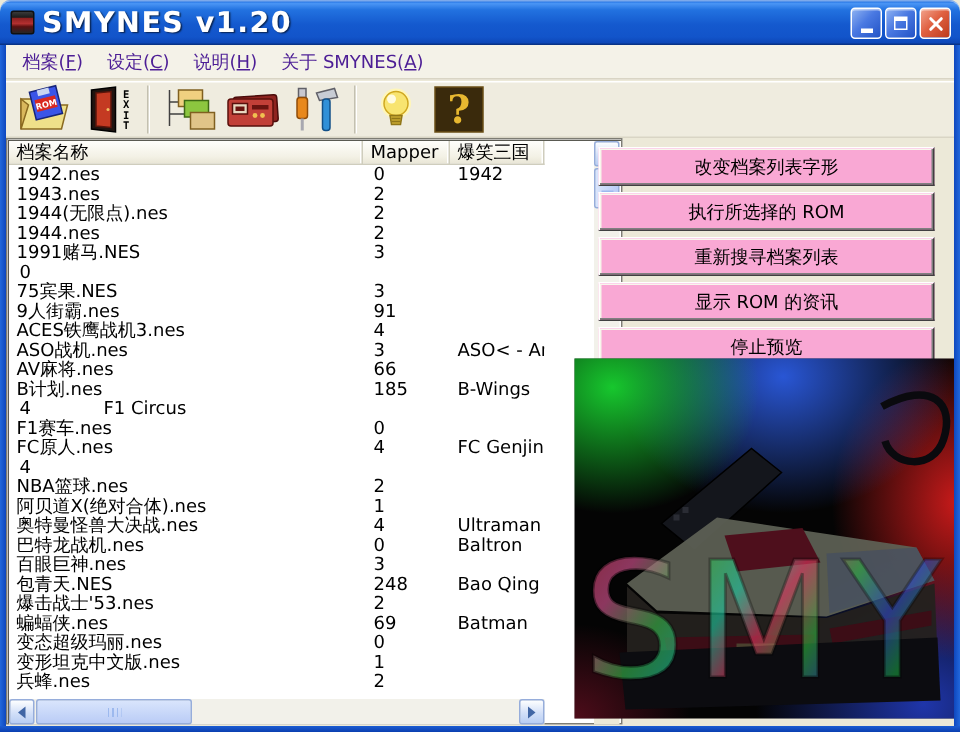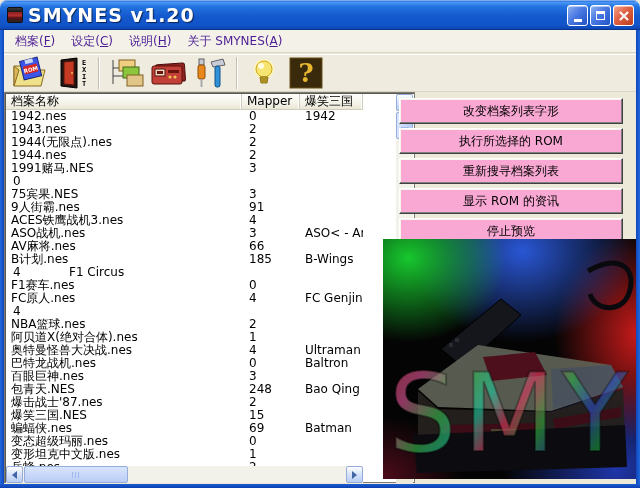--- a/index.html
+++ b/index.html
@@ -309,27 +309,22 @@
       <span class="c-name">百眼巨神.nes</span>
       <span class="c-map">3</span>
       <span class="c-en"></span>
     </div>
         <div class="lrow">
       <span class="c-name">包青天.NES</span>
       <span class="c-map">248</span>
       <span class="c-en">Bao Qing</span>
     </div>
         <div class="lrow">
-      <span class="c-name">爆击战士'87.nes</span>
-      <span class="c-map">2</span>
-      <span class="c-en"></span>
-    </div>
-        <div class="lrow">
-      <span class="c-name">爆笑三国.NES</span>
-      <span class="c-map">15</span>
+      <span class="c-name">爆击战士'53.nes</span>
+      <span class="c-map">2</span>
       <span class="c-en"></span>
     </div>
         <div class="lrow">
       <span class="c-name">蝙蝠侠.nes</span>
       <span class="c-map">69</span>
       <span class="c-en">Batman</span>
     </div>
         <div class="lrow">
       <span class="c-name">变态超级玛丽.nes</span>
       <span class="c-map">0</span>

